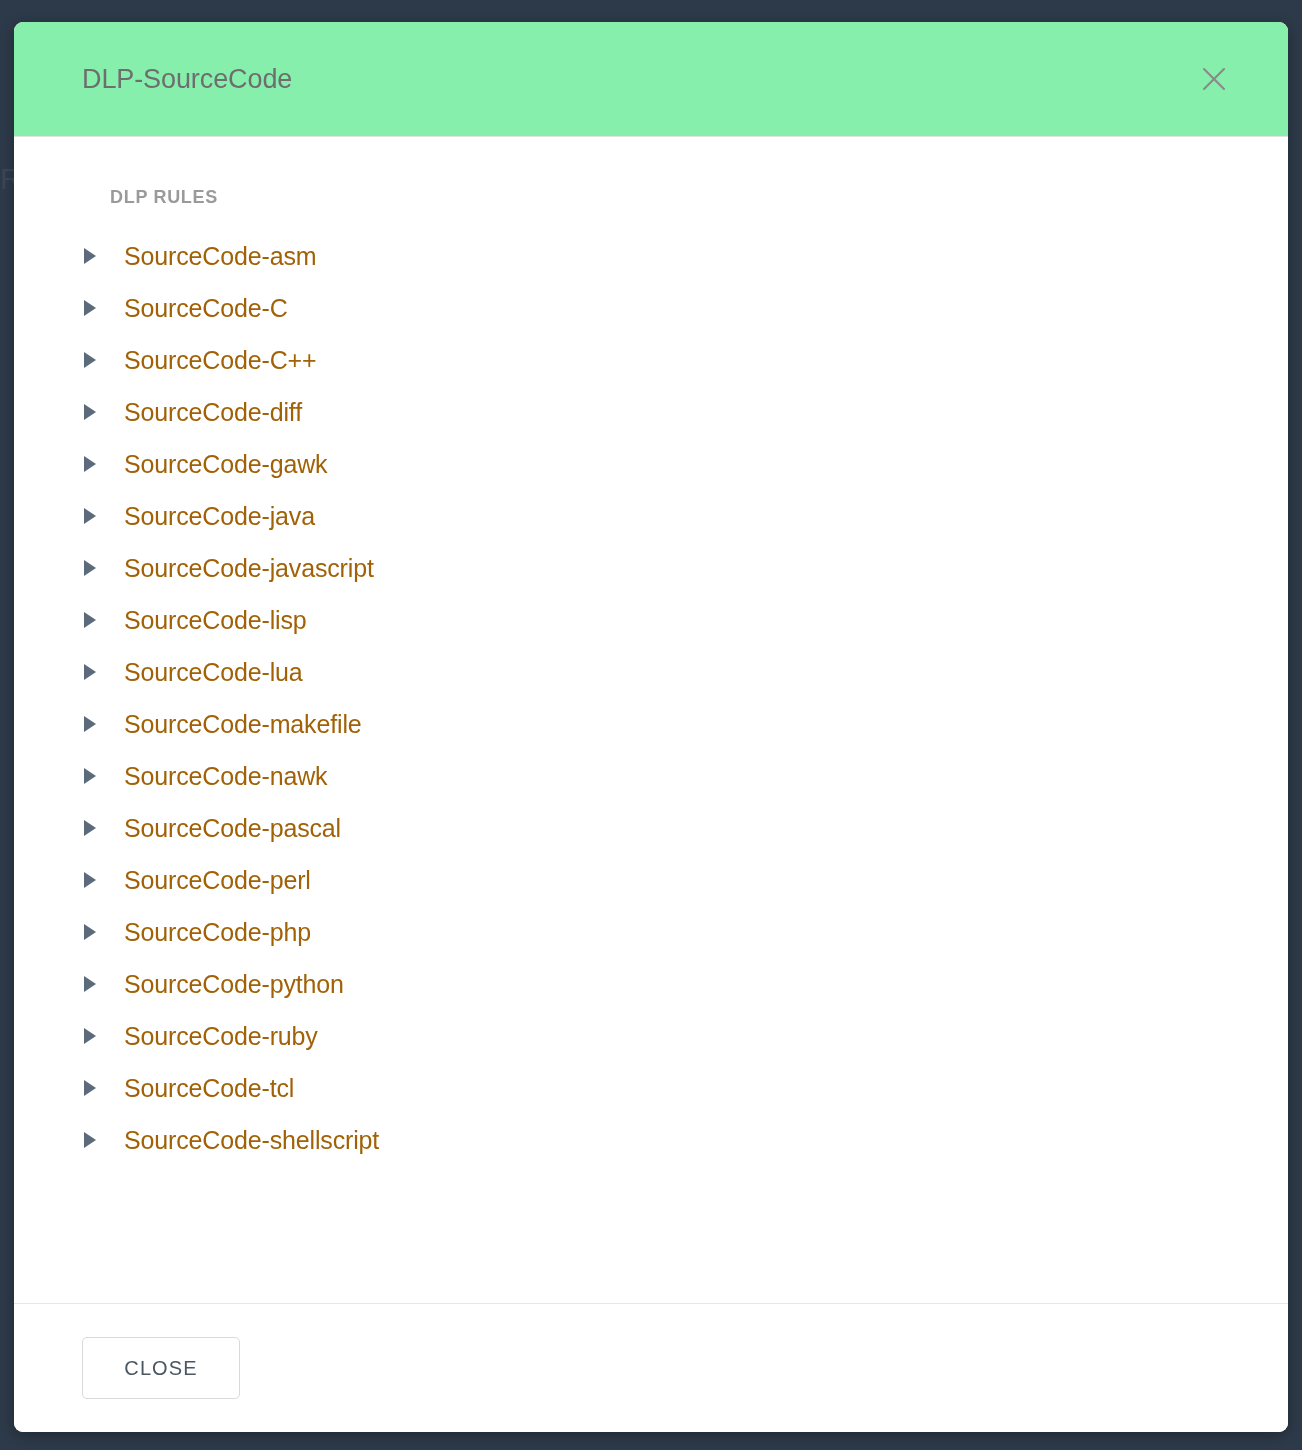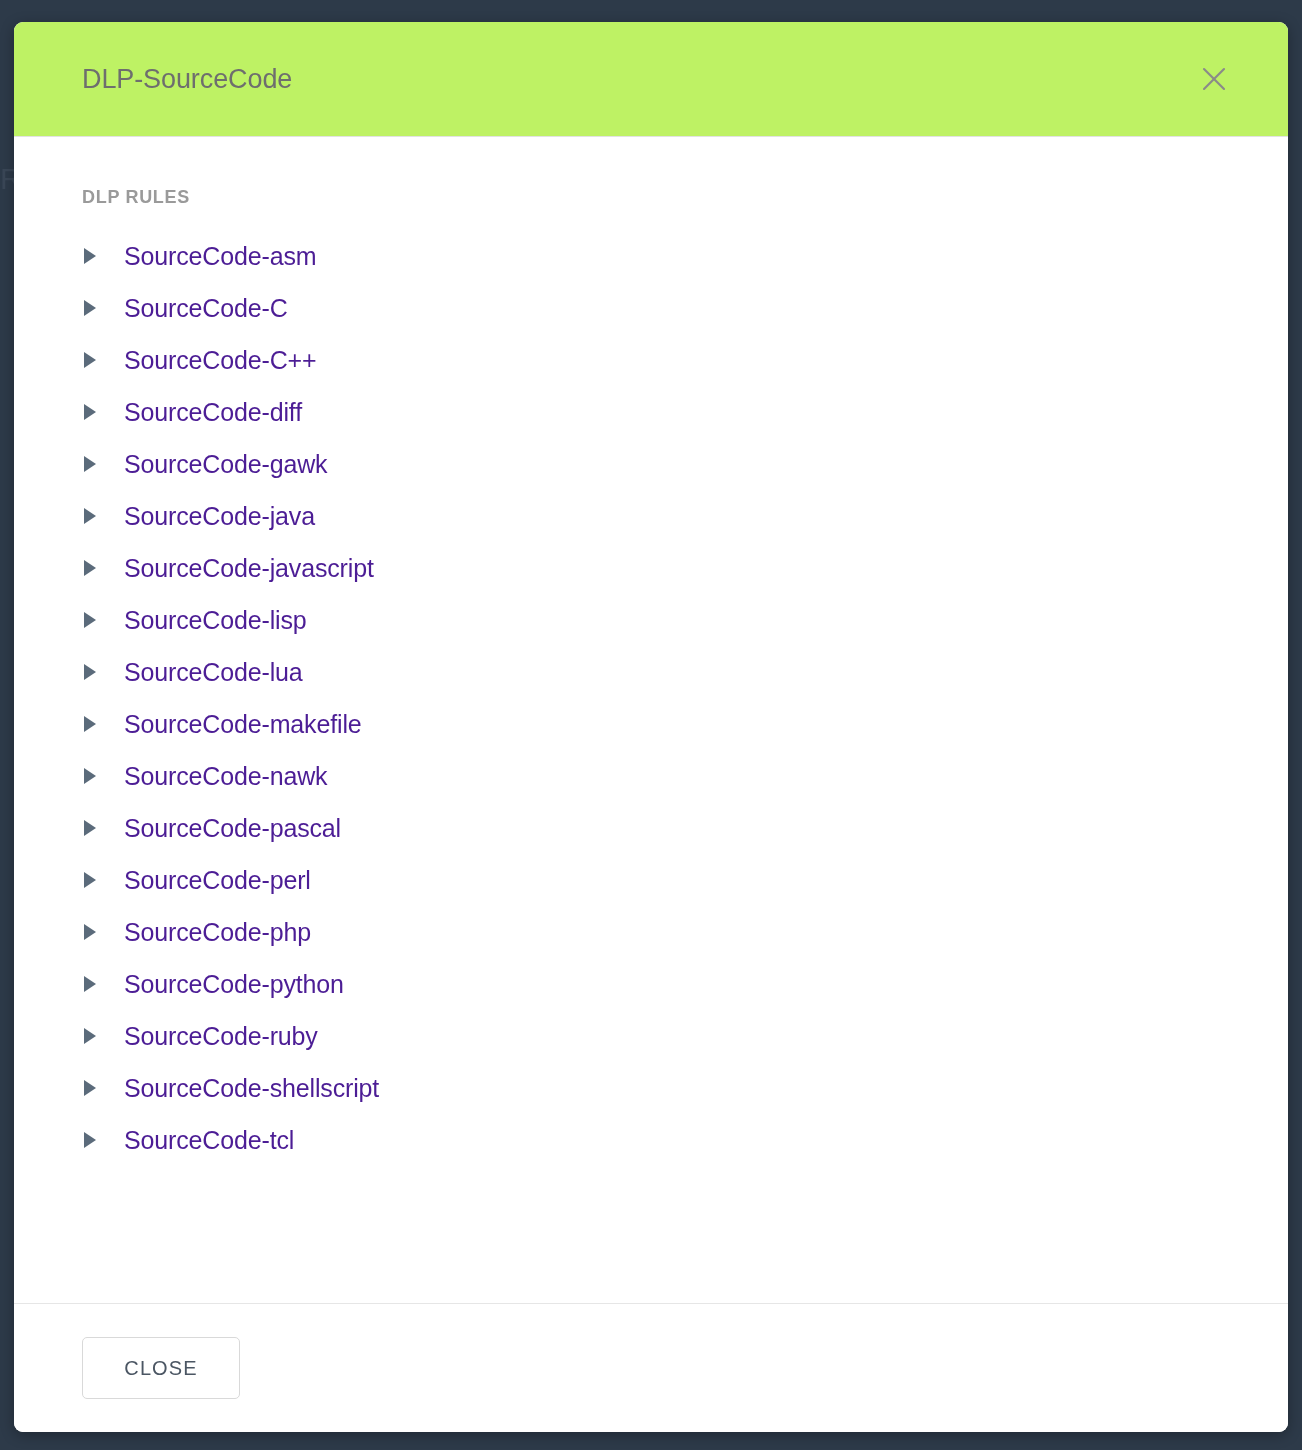--- a/index.html
+++ b/index.html
@@ -39,21 +39,21 @@
     box-shadow: 0 3px 14px rgba(0,0,0,0.30);
     display: flex;
     flex-direction: column;
     overflow: hidden;
   }
 
   
   #modal-header {
     height: 115px;
     flex: 0 0 115px;
-    background: #bef264;
+    background: #86efac;
     border-bottom: 1px solid #e2e2e2;
     display: flex;
     align-items: center;
     justify-content: space-between;
     padding: 0 54px 0 68px;
   }
 
   #modal-title {
     font-size: 27px;
     color: #6e6e6e;
@@ -89,21 +89,21 @@
   #modal-body::-webkit-scrollbar-thumb {
     background: #dcdcdc;
     border-radius: 7px;
   }
 
   #section-label {
     font-size: 18px;
     font-weight: 700;
     color: #9a9a9a;
     letter-spacing: 0.7px;
-    padding-left: 68px;
+    padding-left: 96px;
     margin-bottom: 22px;
   }
 
   #rules-list { list-style: none; }
 
   .rule-row {
     display: flex;
     align-items: center;
     height: 52px;
     padding-left: 68px;
@@ -115,21 +115,21 @@
     flex: 0 0 22px;
     display: flex;
     align-items: center;
     justify-content: flex-start;
     margin-right: 20px;
   }
   .rule-caret svg { display: block; }
 
   .rule-label {
     font-size: 25px;
-    color: #4c1d95;
+    color: #a16207;
     font-weight: 400;
     line-height: 1;
     letter-spacing: -0.15px;
   }
 
   
   #modal-footer {
     flex: 0 0 129px;
     height: 129px;
     background: #ffffff;
@@ -301,29 +301,29 @@
             </svg>
           </span>
           <span class="rule-label">SourceCode-ruby</span>
         </li>
         <li class="rule-row">
           <span class="rule-caret">
             <svg width="16" height="18" viewBox="0 0 16 18" aria-hidden="true">
               <polygon points="2,1 14,9 2,17" fill="#5b6b7b"></polygon>
             </svg>
           </span>
+          <span class="rule-label">SourceCode-tcl</span>
+        </li>
+        <li class="rule-row">
+          <span class="rule-caret">
+            <svg width="16" height="18" viewBox="0 0 16 18" aria-hidden="true">
+              <polygon points="2,1 14,9 2,17" fill="#5b6b7b"></polygon>
+            </svg>
+          </span>
           <span class="rule-label">SourceCode-shellscript</span>
-        </li>
-        <li class="rule-row">
-          <span class="rule-caret">
-            <svg width="16" height="18" viewBox="0 0 16 18" aria-hidden="true">
-              <polygon points="2,1 14,9 2,17" fill="#5b6b7b"></polygon>
-            </svg>
-          </span>
-          <span class="rule-label">SourceCode-tcl</span>
         </li>
       </ul>
   </div>
 
   <div id="modal-footer">
     <button id="close-button">CLOSE</button>
   </div>
 
 </div>
 

